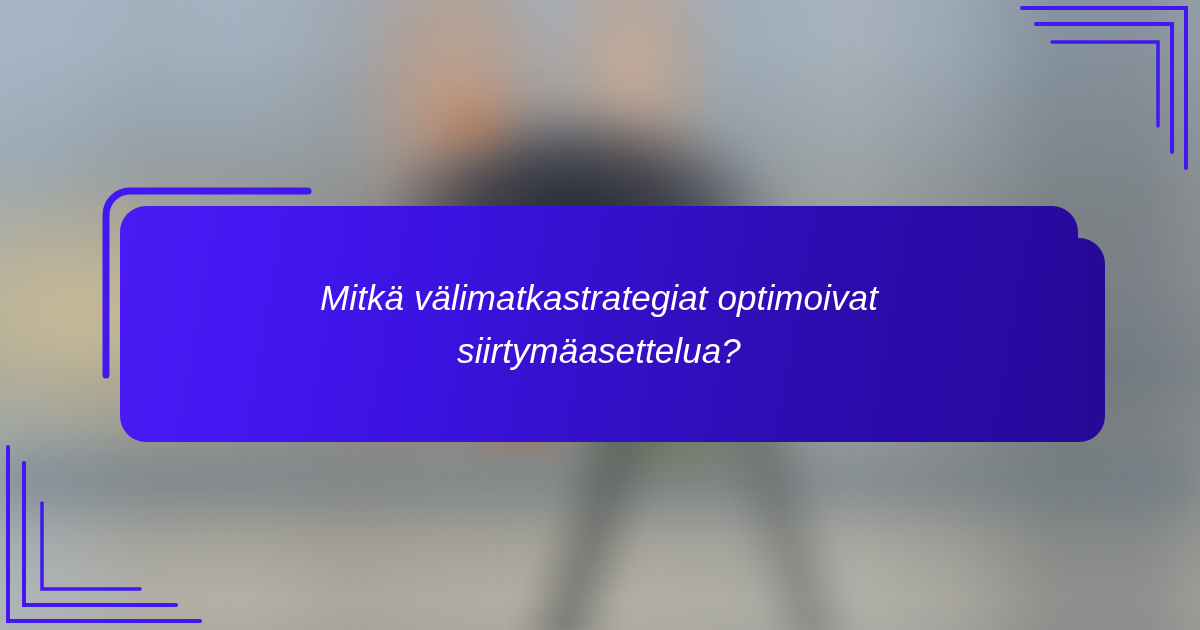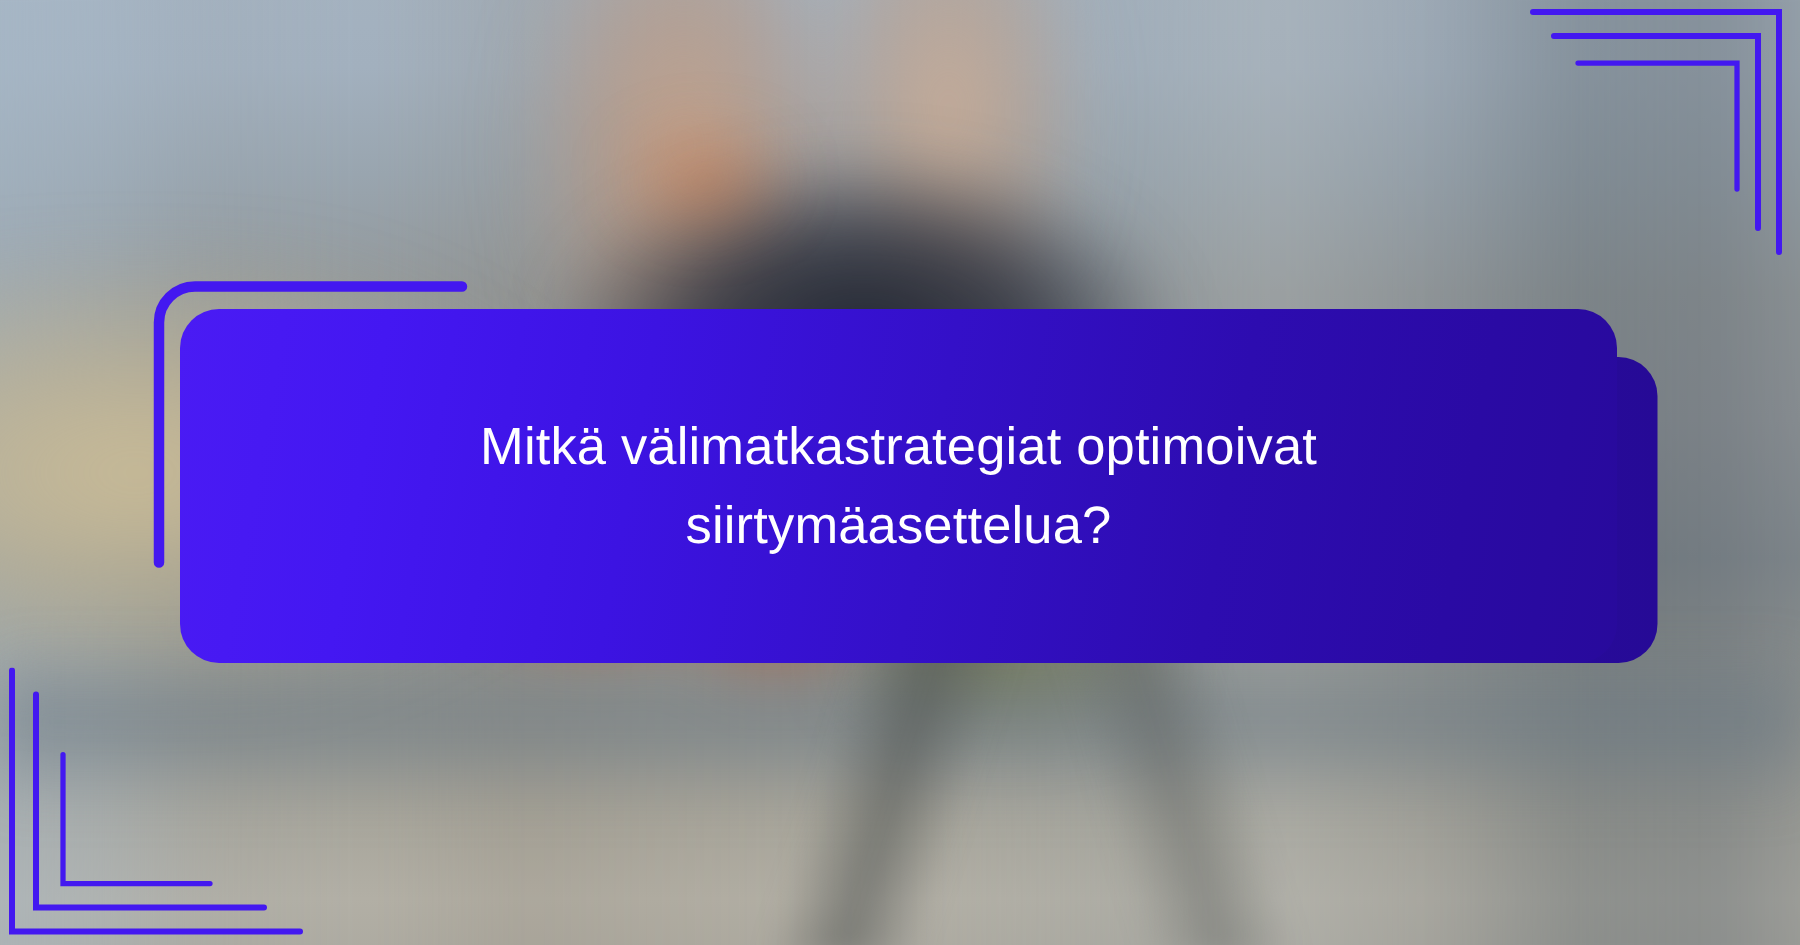--- a/index.html
+++ b/index.html
@@ -11,20 +11,21 @@
   body {
     font-family: "Liberation Sans", sans-serif;
   }
 
   .stage {
     position: relative;
     width: 1200px;
     height: 630px;
     overflow: hidden;
     background: #8a9099;
+    font-style: italic;
   }
 
   
   .bg {
     position: absolute;
     inset: 0;
     overflow: hidden;
   }
   
   .bg-base {

